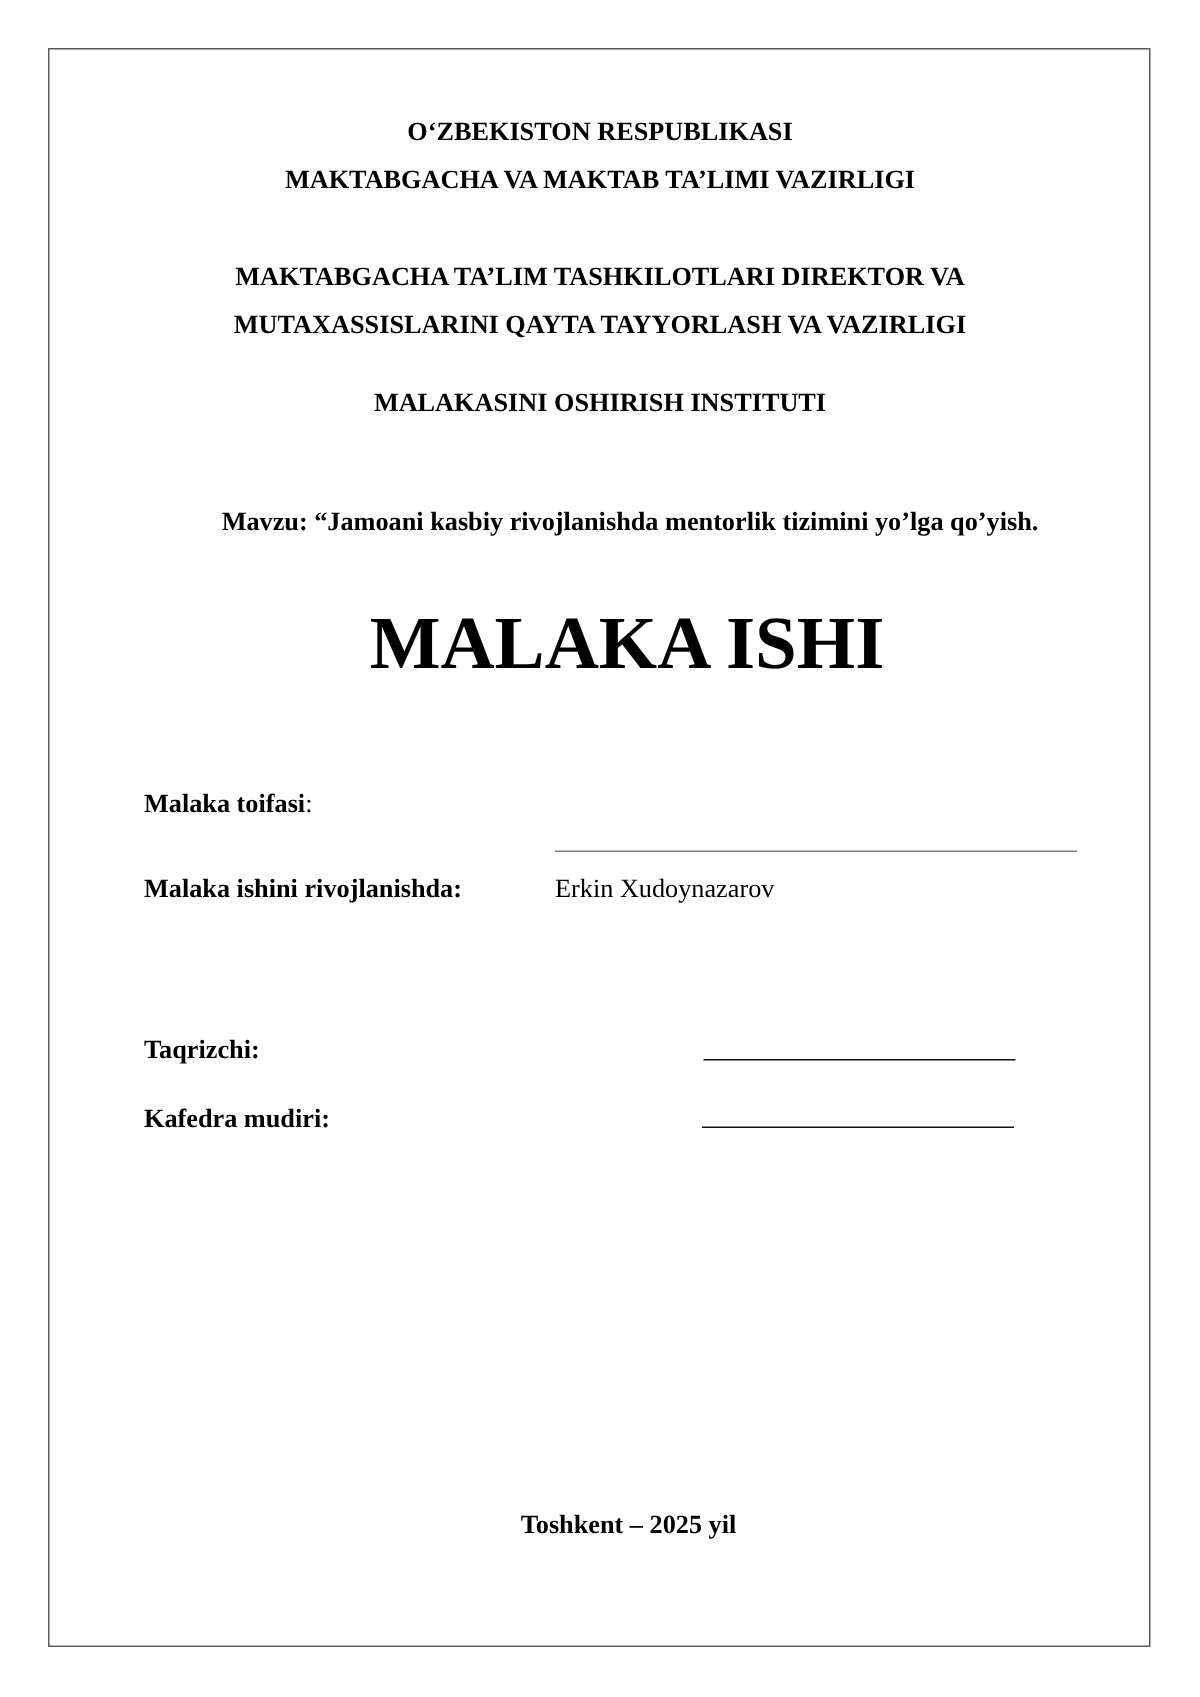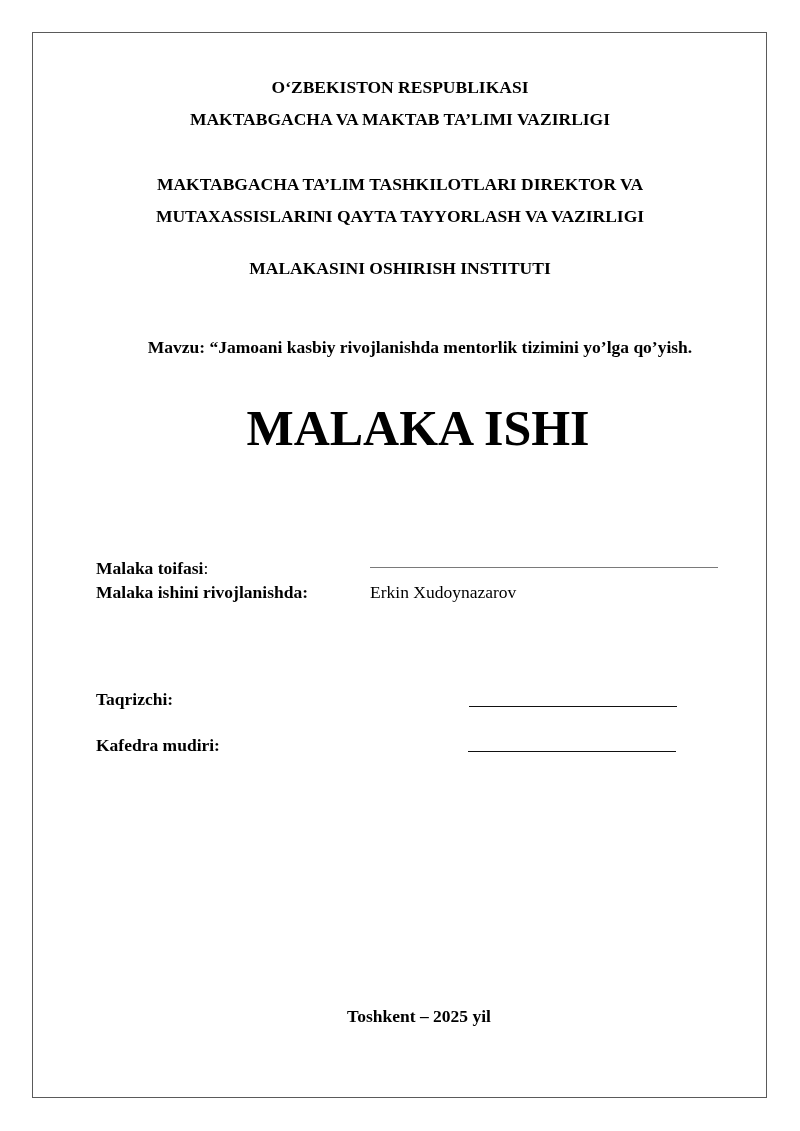--- a/index.html
+++ b/index.html
@@ -82,21 +82,21 @@
 <div class="center-line" style="top:108px;">MAKTABGACHA VA MAKTAB TA’LIMI VAZIRLIGI</div>
 
 <div class="center-line" style="top:173px;">MAKTABGACHA TA’LIM TASHKILOTLARI DIREKTOR VA</div>
 <div class="center-line" style="top:205px;">MUTAXASSISLARINI QAYTA TAYYORLASH VA VAZIRLIGI</div>
 <div class="center-line" style="top:237px;margin-top:20px;">MALAKASINI OSHIRISH INSTITUTI</div>
 
 <div class="topic" style="top:336px;">Mavzu: “Jamoani kasbiy rivojlanishda mentorlik tizimini yo’lga qo’yish.</div>
 
 <div class="title" style="top:400px;">MALAKA ISHI</div>
 
-<div class="abs label" style="left:96px; top:557px;text-align:right;"><span>Malaka toifasi</span><span class="colon-normal">:</span></div>
+<div class="abs label" style="left:96px; top:524px;text-align:right;"><span>Malaka toifasi</span><span class="colon-normal">:</span></div>
 <div class="sign-line gray" style="left:370px; top:567px; width:348px;"></div>
 
 <div class="abs label" style="left:96px; top:581px;">Malaka ishini rivojlanishda:</div>
 <div class="abs value" style="left:370px; top:581px;text-align:center;">Erkin Xudoynazarov</div>
 
 <div class="abs label" style="left:96px; top:688px;">Taqrizchi:</div>
 <div class="sign-line" style="left:469px; top:706px; width:208px;"></div>
 
 <div class="abs label" style="left:96px; top:734px;text-align:right;">Kafedra mudiri:</div>
 <div class="sign-line" style="left:468px; top:751px; width:208px;"></div>

